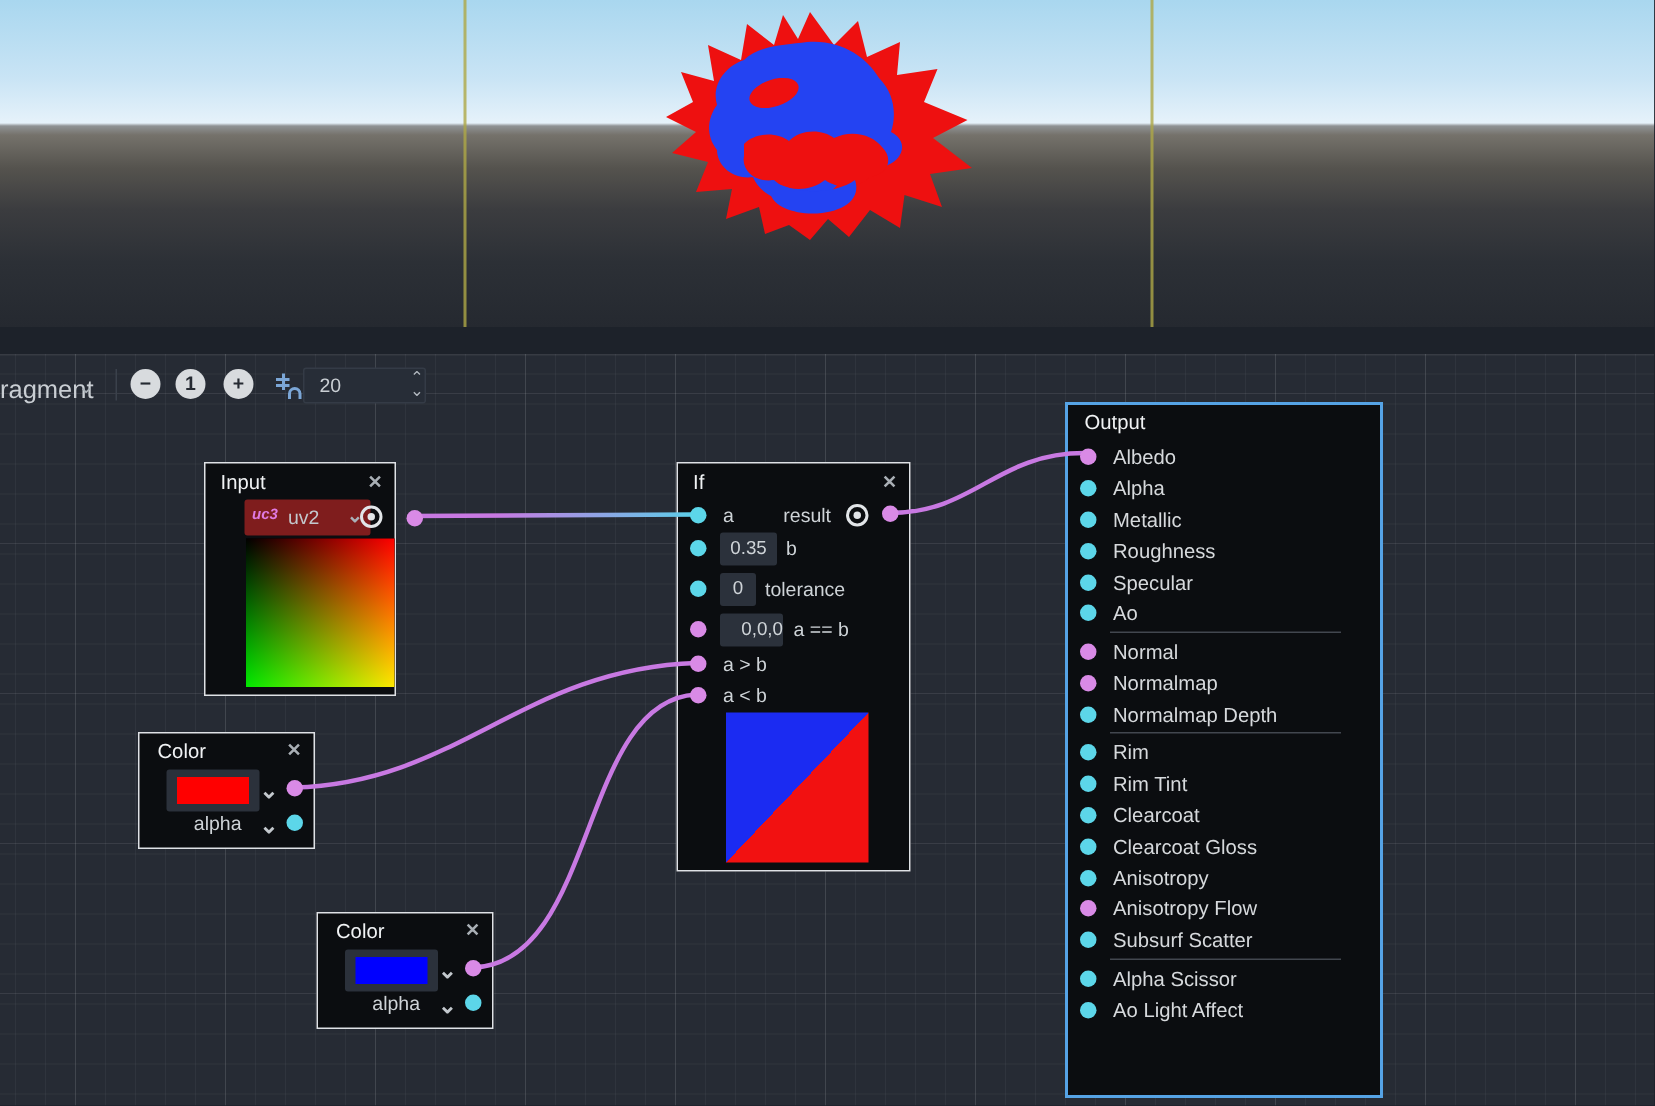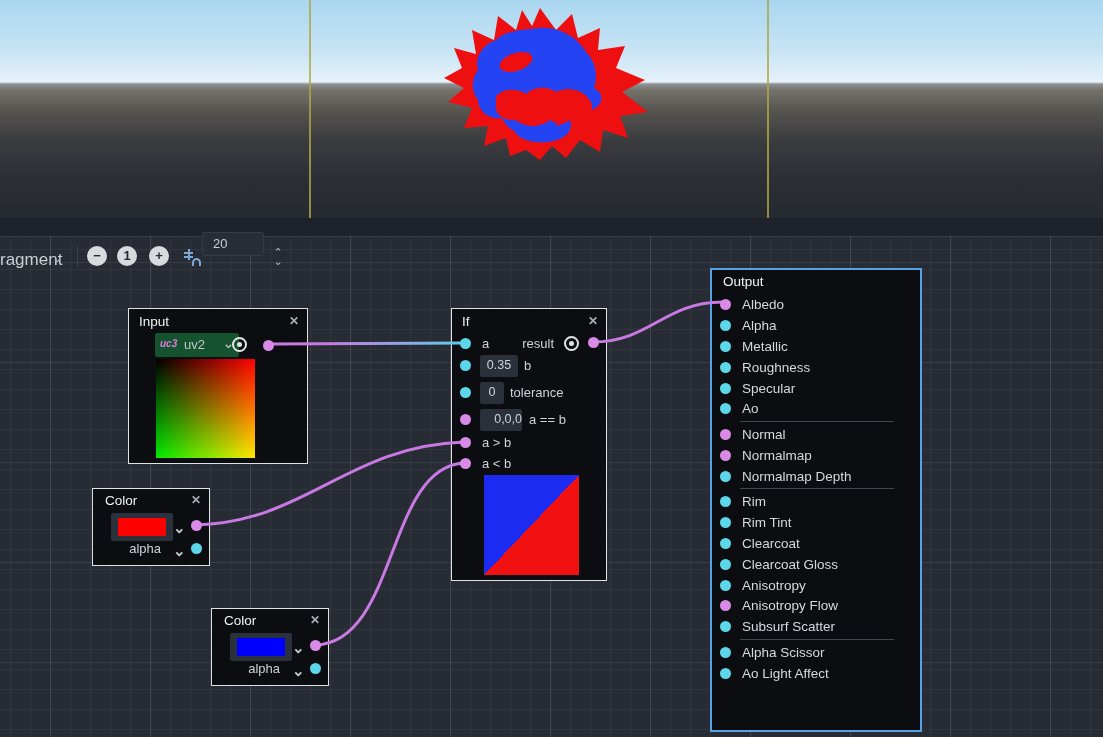--- a/index.html
+++ b/index.html
@@ -49,21 +49,21 @@
   .field{position:absolute;height:22px;background:#2b313b;border-radius:2px;
     color:#ced3d7;font-size:12.5px;text-align:center;line-height:21px;}
   .port{position:absolute;width:11px;height:11px;border-radius:50%;z-index:50;}
   .port.scalar{background:var(--scalar);}
   .port.vector{background:var(--vector);}
   .eye{position:absolute;width:15px;height:15px;border:2px solid #e2e5e8;border-radius:50%;
     box-sizing:border-box;}
   .eye i{position:absolute;left:50%;top:50%;width:5px;height:5px;margin:-2.5px 0 0 -2.5px;
     border-radius:50%;background:#e2e5e8;}
   .chev{position:absolute;color:#c3c8cd;font-size:15px;line-height:1;font-weight:bold;}
-  .chip{position:absolute;background:#14532d;border-radius:2px;}
+  .chip{position:absolute;background:#7f1d1d;border-radius:2px;}
   .chip .badge{position:absolute;left:5px;top:5px;font-size:10px;font-weight:bold;
     font-style:italic;color:#e07ae0;letter-spacing:0;}
   .chip .val{position:absolute;left:29px;top:4px;font-size:13px;color:#c3c8cd;}
   .chip .chev{right:5px;top:4px;font-size:13px;color:#aab1b8;}
   .swatch-frame{position:absolute;background:#2b313b;border-radius:2px;}
   .swatch{position:absolute;left:7px;top:5px;width:48px;height:18px;}
   .uv-preview{position:absolute;left:27px;top:50px;width:99px;height:99px;
     background-image:linear-gradient(to bottom,#000,#00e800),linear-gradient(to right,#000,#ff0000);
     background-blend-mode:screen;}
   .if-preview{position:absolute;left:32px;top:166px;width:95px;height:100px;
@@ -109,24 +109,24 @@
   <div class="tb-btn" style="left:117px;top:246px;">1</div>
   <div class="tb-btn" style="left:149px;top:246px;">+</div>
   <svg width="20" height="21" style="position:absolute;left:182px;top:247px;">
     <g style="stroke:var(--snap);stroke-width:2;fill:none;">
       <line x1="2" y1="6" x2="11" y2="6"></line>
       <line x1="2" y1="10" x2="11" y2="10"></line>
       <line x1="7" y1="2" x2="7" y2="13"></line>
       <path d="M11,19 V15.5 a3.5,3.5 0 0 1 7,0 V19"></path>
     </g>
   </svg>
-  <div class="tb-field" style="left:202px;top:232px;width:62px;height:24px;">20</div>
+  <div class="tb-field" style="left:202px;top:245px;width:82px;height:24px;">20</div>
   <div class="tb-spin" style="left:271px;top:248px;width:14px;">⌃<br>⌄</div>
 
-  <div class="node" style="left:128px;top:308px;width:180px;height:156px;padding-left:44px;">
+  <div class="node" style="left:136px;top:308px;width:128px;height:156px;padding-left:44px;">
     <div class="title">Input</div>
     <div class="close">✕</div>
     <div class="chip" style="left:26px;top:24px;width:84px;height:24px;">
       <span class="badge">uc3</span>
       <span class="val">uv2</span>
       <span class="chev">⌄</span>
     </div>
     <div class="eye" style="left:103px;top:28px;">
         <i></i>
       </div>

